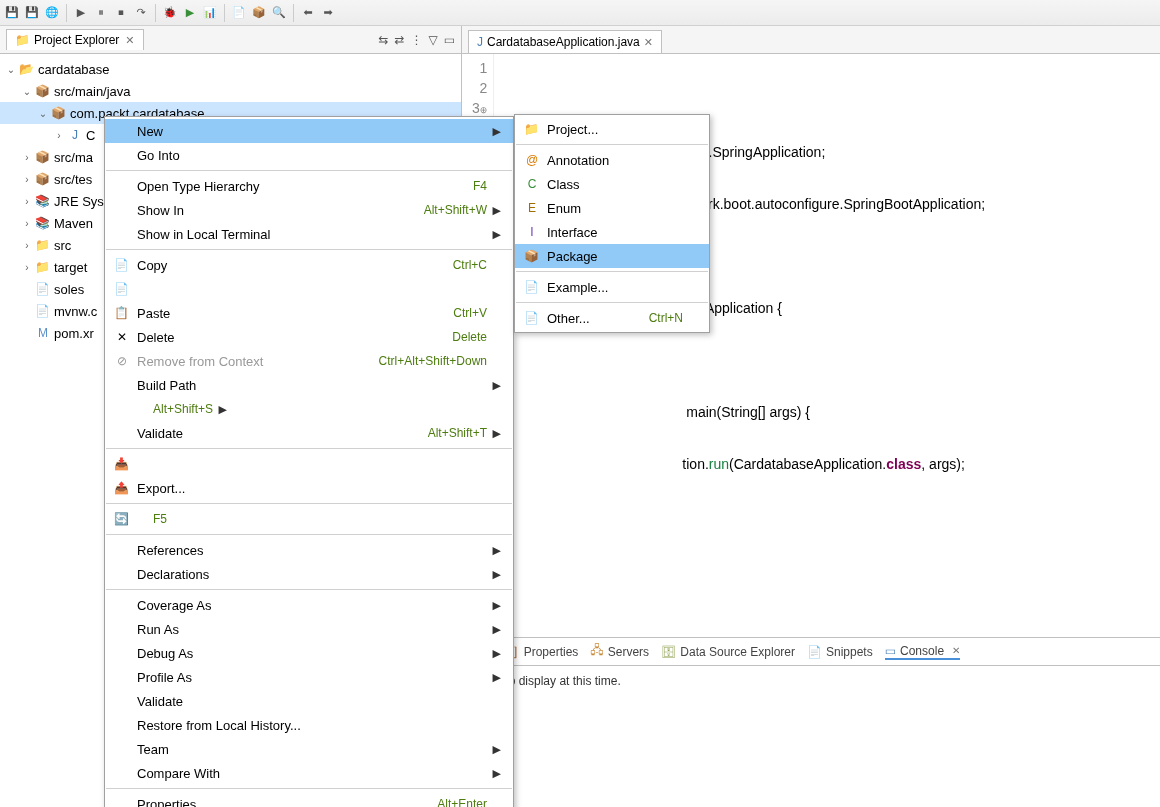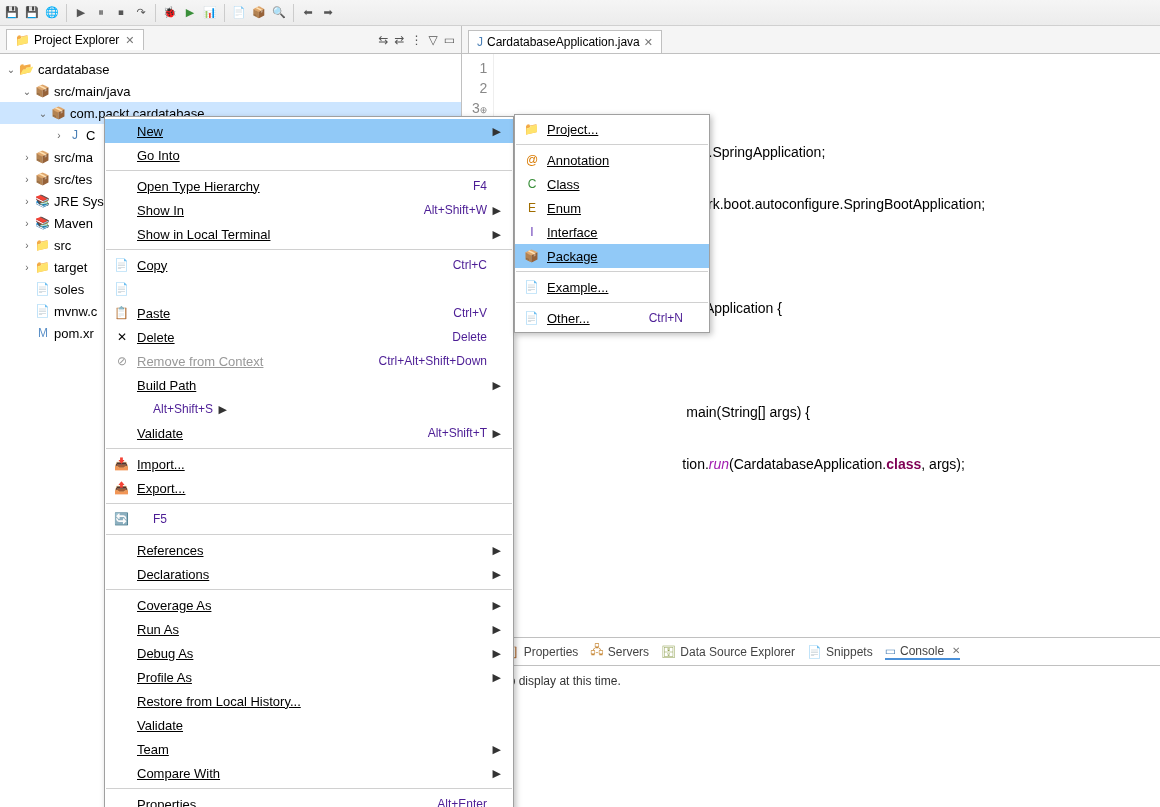--- a/index.html
+++ b/index.html
@@ -28,35 +28,35 @@
 .editor-pane { flex: 1; display: flex; flex-direction: column; }
 .editor-tabs { height: 28px; background: #f5f5f5; border-bottom: 1px solid #c0c0c0; display: flex; align-items: flex-end; padding: 0 6px; }
 .editor-tab { display: flex; align-items: center; gap: 4px; padding: 4px 8px; background: #fff; border: 1px solid #c0c0c0; border-bottom: none; font-size: 12px; }
 .editor-body { display: flex; flex: 1; font-family: Consolas, monospace; font-size: 14px; background: #fff; }
 .gutter { background: #fff; border-right: 1px solid #eee; padding: 4px 6px 4px 10px; text-align: right; color: #888; }
 .gutter div { height: 20px; line-height: 20px; }
 .code { padding: 4px 8px; white-space: pre; }
 .code div { height: 20px; line-height: 20px; }
 .kw-red { color: #a31515; font-weight: bold; }
 .kw-purple { color: #7f0055; font-weight: bold; }
-.kw-method { color: #a21caf; font-style: italic; }
+.kw-method { color: #15803d; }
 
 .bottom-panel { position: absolute; left: 464px; right: 0; bottom: 0; height: 170px; border-top: 1px solid #c0c0c0; background: #fff; }
 .bottom-tabs { height: 28px; border-bottom: 1px solid #c0c0c0; display: flex; align-items: center; padding: 0 6px; gap: 12px; font-size: 12px; color: #444; }
 .bottom-tabs .btab { display: flex; align-items: center; gap: 4px; }
 .bottom-tabs .btab.active { border-bottom: 2px solid #4a90d9; }
 .bottom-body { padding: 8px 10px; font-size: 12px; color: #333; }
 
 .ctx-menu { position: absolute; background: #fff; border: 1px solid #a0a0a0; box-shadow: 2px 2px 6px rgba(0,0,0,0.25); font-size: 13px; padding: 2px 0; z-index: 100; }
 .ctx-row { display: flex; align-items: center; height: 24px; padding: 0 12px 0 6px; cursor: default; }
 .ctx-row.hl { background: #91c9f7; }
 .ctx-row.disabled { color: #999; }
 .ctx-icon { width: 22px; display: inline-flex; justify-content: center; font-size: 12px; }
-.ctx-label { flex: 1; padding-left: 4px; text-decoration: underline; }
-.ctx-shortcut { color: #4c1d95; padding-left: 20px; font-size: 12px; }
+.ctx-label { flex: 1; padding-left: 4px; }
+.ctx-shortcut { color: #4d7c0f; padding-left: 20px; font-size: 12px; }
 .ctx-arrow { width: 14px; text-align: right; color: #333; font-size: 11px; }
 .ctx-sep { height: 1px; background: #d0d0d0; margin: 3px 1px; }
 
 #ctx1 { left: 104px; top: 116px; width: 410px; }
 #ctx2 { left: 514px; top: 114px; width: 196px; }
 </style>
 </head>
 <body>
 
 <div class="toolbar">
@@ -303,21 +303,20 @@
     </div>
     <div class="ctx-row">
       <span class="ctx-icon"></span>
       <span class="ctx-label">Validate</span>
       <span class="ctx-shortcut">Alt+Shift+T</span>
       <span class="ctx-arrow">▶</span>
     </div>
     <div class="ctx-sep"></div>
     <div class="ctx-row">
       <span class="ctx-icon">📥</span>
-      <span class="ctx-label">Import...</span>
       <span class="ctx-shortcut"></span>
       <span class="ctx-arrow"></span>
     </div>
     <div class="ctx-row">
       <span class="ctx-icon">📤</span>
       <span class="ctx-label">Export...</span>
       <span class="ctx-shortcut"></span>
       <span class="ctx-arrow"></span>
     </div>
     <div class="ctx-sep"></div>
@@ -359,27 +358,27 @@
       <span class="ctx-arrow">▶</span>
     </div>
     <div class="ctx-row">
       <span class="ctx-icon"></span>
       <span class="ctx-label">Profile As</span>
       <span class="ctx-shortcut"></span>
       <span class="ctx-arrow">▶</span>
     </div>
     <div class="ctx-row">
       <span class="ctx-icon"></span>
+      <span class="ctx-label">Validate</span>
+      <span class="ctx-shortcut"></span>
+      <span class="ctx-arrow"></span>
+    </div>
+    <div class="ctx-row">
+      <span class="ctx-icon"></span>
       <span class="ctx-label">Restore from Local History...</span>
-      <span class="ctx-shortcut"></span>
-      <span class="ctx-arrow"></span>
-    </div>
-    <div class="ctx-row">
-      <span class="ctx-icon"></span>
-      <span class="ctx-label">Validate</span>
       <span class="ctx-shortcut"></span>
       <span class="ctx-arrow"></span>
     </div>
     <div class="ctx-row">
       <span class="ctx-icon"></span>
       <span class="ctx-label">Team</span>
       <span class="ctx-shortcut"></span>
       <span class="ctx-arrow">▶</span>
     </div>
     <div class="ctx-row">

